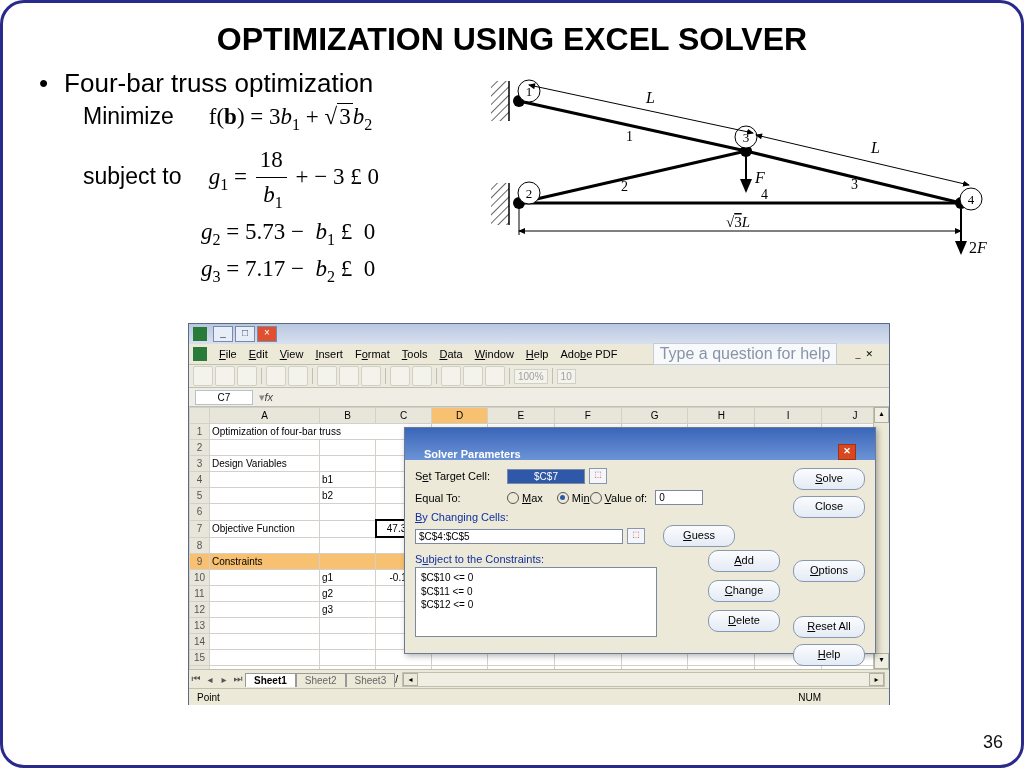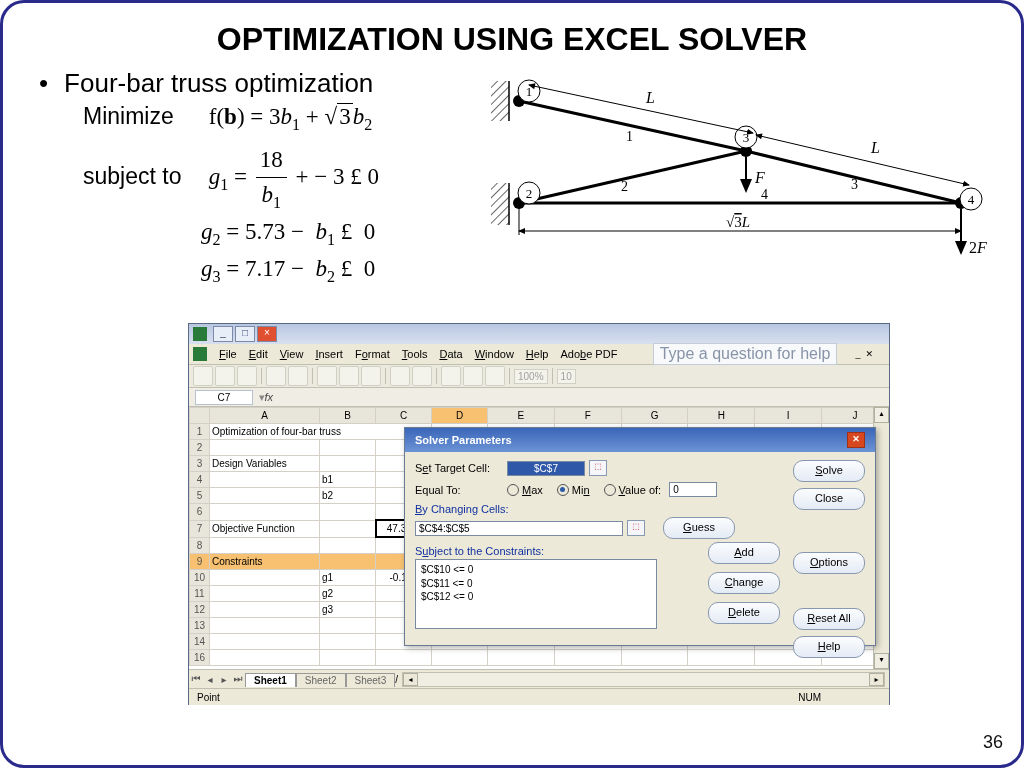--- a/index.html
+++ b/index.html
@@ -4,21 +4,21 @@
 <style>
 html,body{margin:0;padding:0;font-family:Arial,Helvetica,sans-serif;background:#fff}
 .slide{width:1024px;height:768px;position:relative;box-sizing:border-box;border:3px solid #2a2a8c;border-radius:24px;background:#fff;overflow:hidden}
 .title{font-size:32px;font-weight:bold;text-align:center;margin:18px 0 10px}
 .bullet{font-size:26px;margin-left:36px}
 .bullet::before{content:"•";margin-right:16px}
 .math{font-family:'Times New Roman',serif;font-size:23px;margin-left:80px;line-height:1.5}
 .math .lbl{display:inline-block;width:120px;font-family:Arial}
 .math i{font-style:italic}
 sub{font-size:.7em}
-.frac{display:inline-block;vertical-align:middle;text-align:center;margin:0 3px}
+.frac{display:inline-block;vertical-align:middle;text-align:right;margin:0 3px}
 .frac .n{display:block;border-bottom:1.5px solid #000;padding:0 4px}
 .frac .d{display:block;padding:0 4px}
 .sqrt{border-top:1.5px solid #000;padding:0 2px}
 .diagram{position:absolute;right:30px;top:70px;width:520px;height:200px}
 .excel{position:absolute;left:185px;top:320px;width:700px;height:380px;border:1px solid #5a6a85;font-family:Tahoma,sans-serif;font-size:11px;background:#ece9d8}
 .excel .titlebar{height:20px;background:linear-gradient(#b8c7e0,#d8e0ef);display:flex;align-items:center;padding:0 4px;color:#3a4a6a;font-size:11px}
 .excel .titlebar .t{flex:1}
 .excel .titlebar .wbtn{width:18px;height:14px;border:1px solid #7a8aa8;margin-left:2px;background:#e8eef8;text-align:center;line-height:12px;font-size:10px}
 .excel .titlebar .close{background:#e05030;color:#fff}
 .excel .menubar{height:20px;background:#ece9d8;display:flex;align-items:center;padding:0 4px;border-bottom:1px solid #c0c0b0}
@@ -50,21 +50,21 @@
 .excel .sheets .tab{border:1px solid #999;border-bottom:none;padding:1px 8px;background:#fff;margin-top:1px}
 .excel .sheets .tab.act{font-weight:bold}
 .excel .sheets .tab.in{background:#ece9d8;color:#666}
 .excel .sheets .hsb{flex:1;margin:0 4px;height:13px;border:1px solid #c0c0b0;background:#f0ede2;position:relative}
 .excel .sheets .hsb::before,.excel .sheets .hsb::after{position:absolute;top:0;width:13px;height:11px;border:1px solid #b0b0a0;background:#ece9d8;content:"";font-size:8px;text-align:center;line-height:11px}
 .excel .sheets .hsb::before{left:0;content:"◂"}
 .excel .sheets .hsb::after{right:0;content:"▸"}
 .excel .status{height:16px;background:#ece9d8;display:flex;align-items:center;padding:0 8px;font-size:10px;border-top:1px solid #c0c0b0}
 .excel .status span:last-child{margin-left:auto;margin-right:60px}
 .solver{position:absolute;left:215px;top:20px;width:470px;background:#ece9d8;border:1px solid #6a7a95;box-shadow:2px 2px 6px rgba(0,0,0,.3);font-size:11px}
-.solver .stb{height:24px;background:linear-gradient(#3a66b8,#6c93d6);color:#fff;display:flex;align-items:center;padding:0 10px;font-weight:bold}
+.solver .stb{height:32px;background:linear-gradient(#3a66b8,#6c93d6);color:#fff;display:flex;align-items:flex-end;padding:0 19px;font-weight:bold}
 .solver .stb .x{margin-left:auto;width:16px;height:14px;background:#d84820;text-align:center;border:1px solid #a03018;line-height:12px;font-size:9px}
 .solver .body{padding:8px 8px 10px 10px;position:relative}
 .solver .row{display:flex;align-items:center;margin-bottom:6px}
 .solver .row label{width:92px}
 .solver .row label u{text-decoration:underline}
 .solver input[type=text]{background:#fff;border:1px solid #7a8aa0;padding:1px 3px;font-size:10px}
 .solver .target{width:70px;background:#3058a8!important;color:#fff;text-align:center}
 .solver .rb{width:10px;height:10px;border:1px solid #555;border-radius:50%;display:inline-block;vertical-align:middle;margin-right:3px;position:relative}
 .solver .rb.on::after{content:"";width:5px;height:5px;background:#2a5aa8;border-radius:50%;position:absolute;left:2px;top:2px}
 .solver .link{color:#1030a0;margin:4px 0 2px}
@@ -412,20 +412,33 @@
               <td></td>
               <td></td>
               <td></td>
               <td></td>
               <td></td>
               <td></td>
               <td></td>
               <td></td>
             </tr>
         <tr>
+              <td class="rh">15</td>
+              <td></td>
+              <td></td>
+              <td></td>
+              <td></td>
+              <td></td>
+              <td></td>
+              <td></td>
+              <td></td>
+              <td></td>
+              <td></td>
+            </tr>
+        <tr>
               <td class="rh">16</td>
               <td></td>
               <td></td>
               <td></td>
               <td></td>
               <td></td>
               <td></td>
               <td></td>
               <td></td>
               <td></td>
@@ -447,21 +460,21 @@
           <div class="row">
             <label>S<u>e</u>t Target Cell:</label>
             <input type="text" class="target" value="$C$7" style="">
             <span class="pick">⬚</span>
           </div>
           <div class="row">
             <label>Equal To:</label>
             <span class="rb"></span>
               <span style="margin-right:14px"><u>M</u>ax</span>
             <span class="rb on"></span>
-              <span style="margin-right:14px">Mi<u>n</u></span>
+              <span style="">Mi<u>n</u></span>
             <span class="rb"></span>
               <span style="margin-right:8px"><u>V</u>alue of:</span>
             <input type="text" style="width: 40px;" value="0">
           </div>
           <div class="link"><u>B</u>y Changing Cells:</div>
           <div class="row">
             <input type="text" class="wide" value="$C$4:$C$5" style="">
             <span class="pick">⬚</span>
             <span class="btn" style="margin-left:18px"><u>G</u>uess</span>
           </div>

